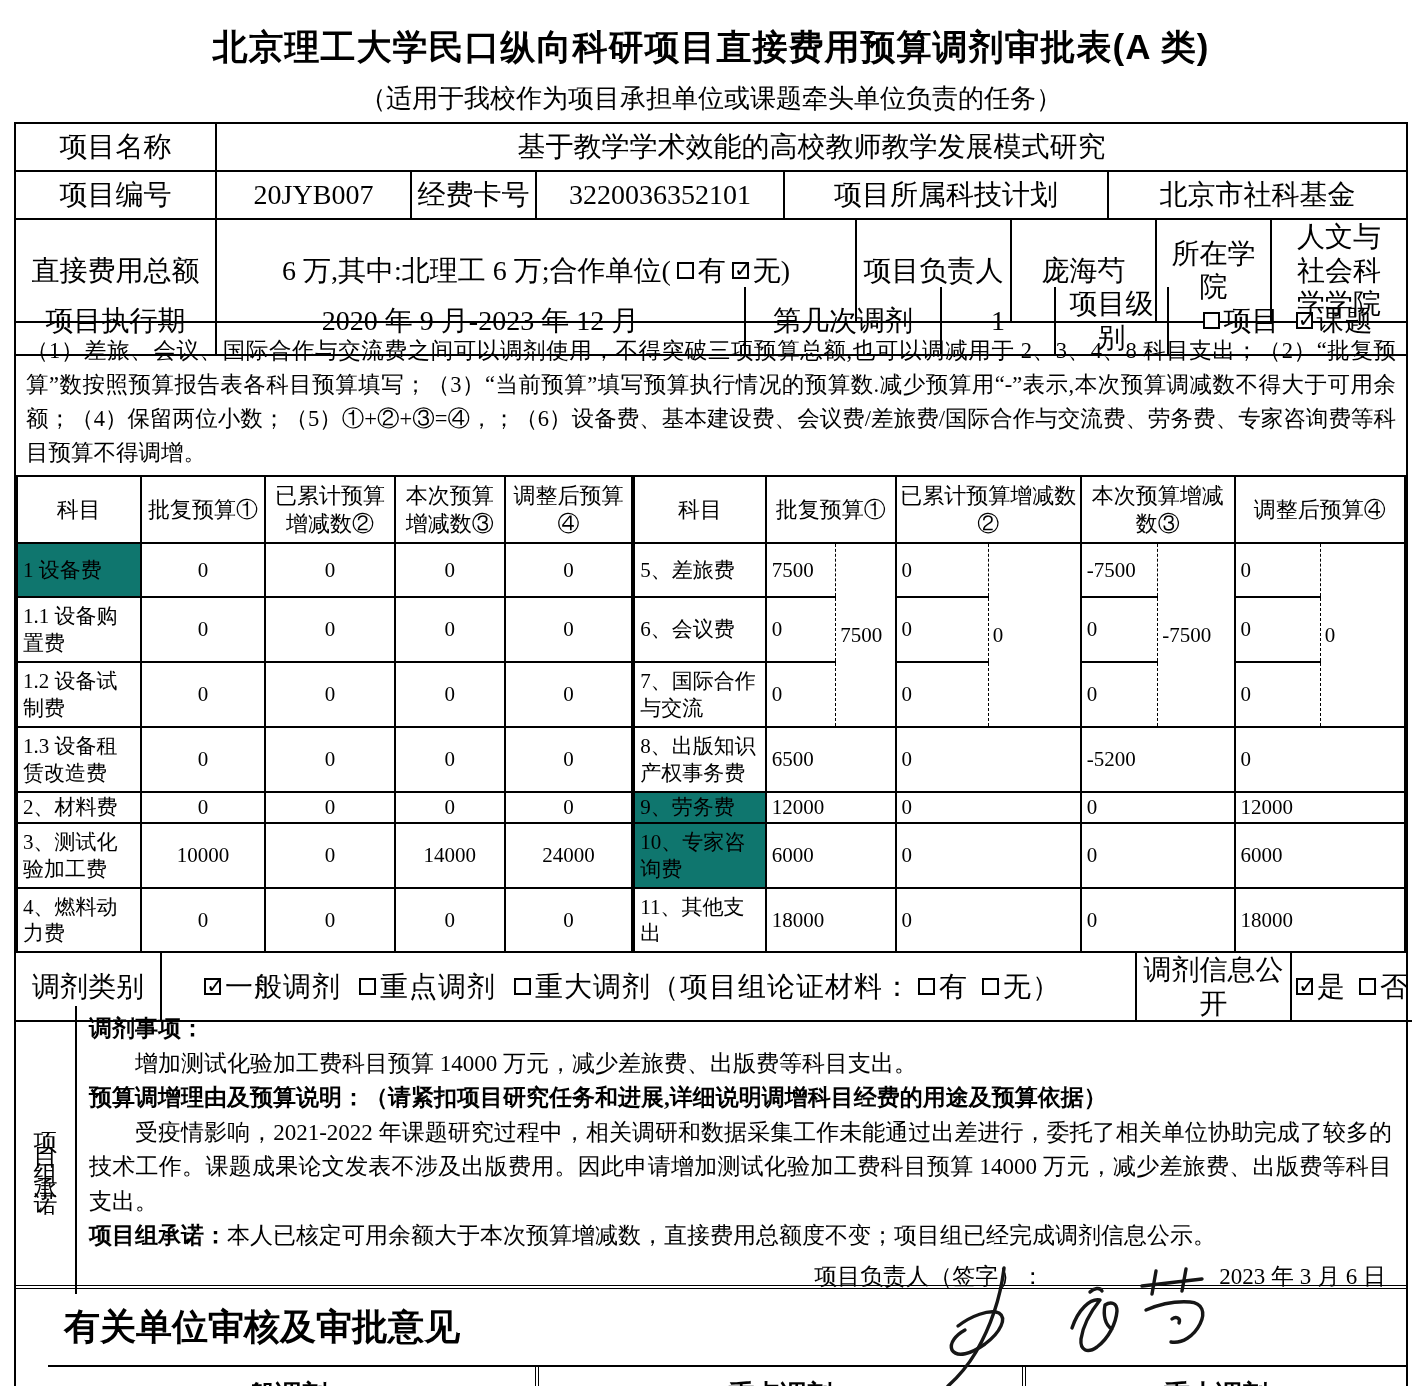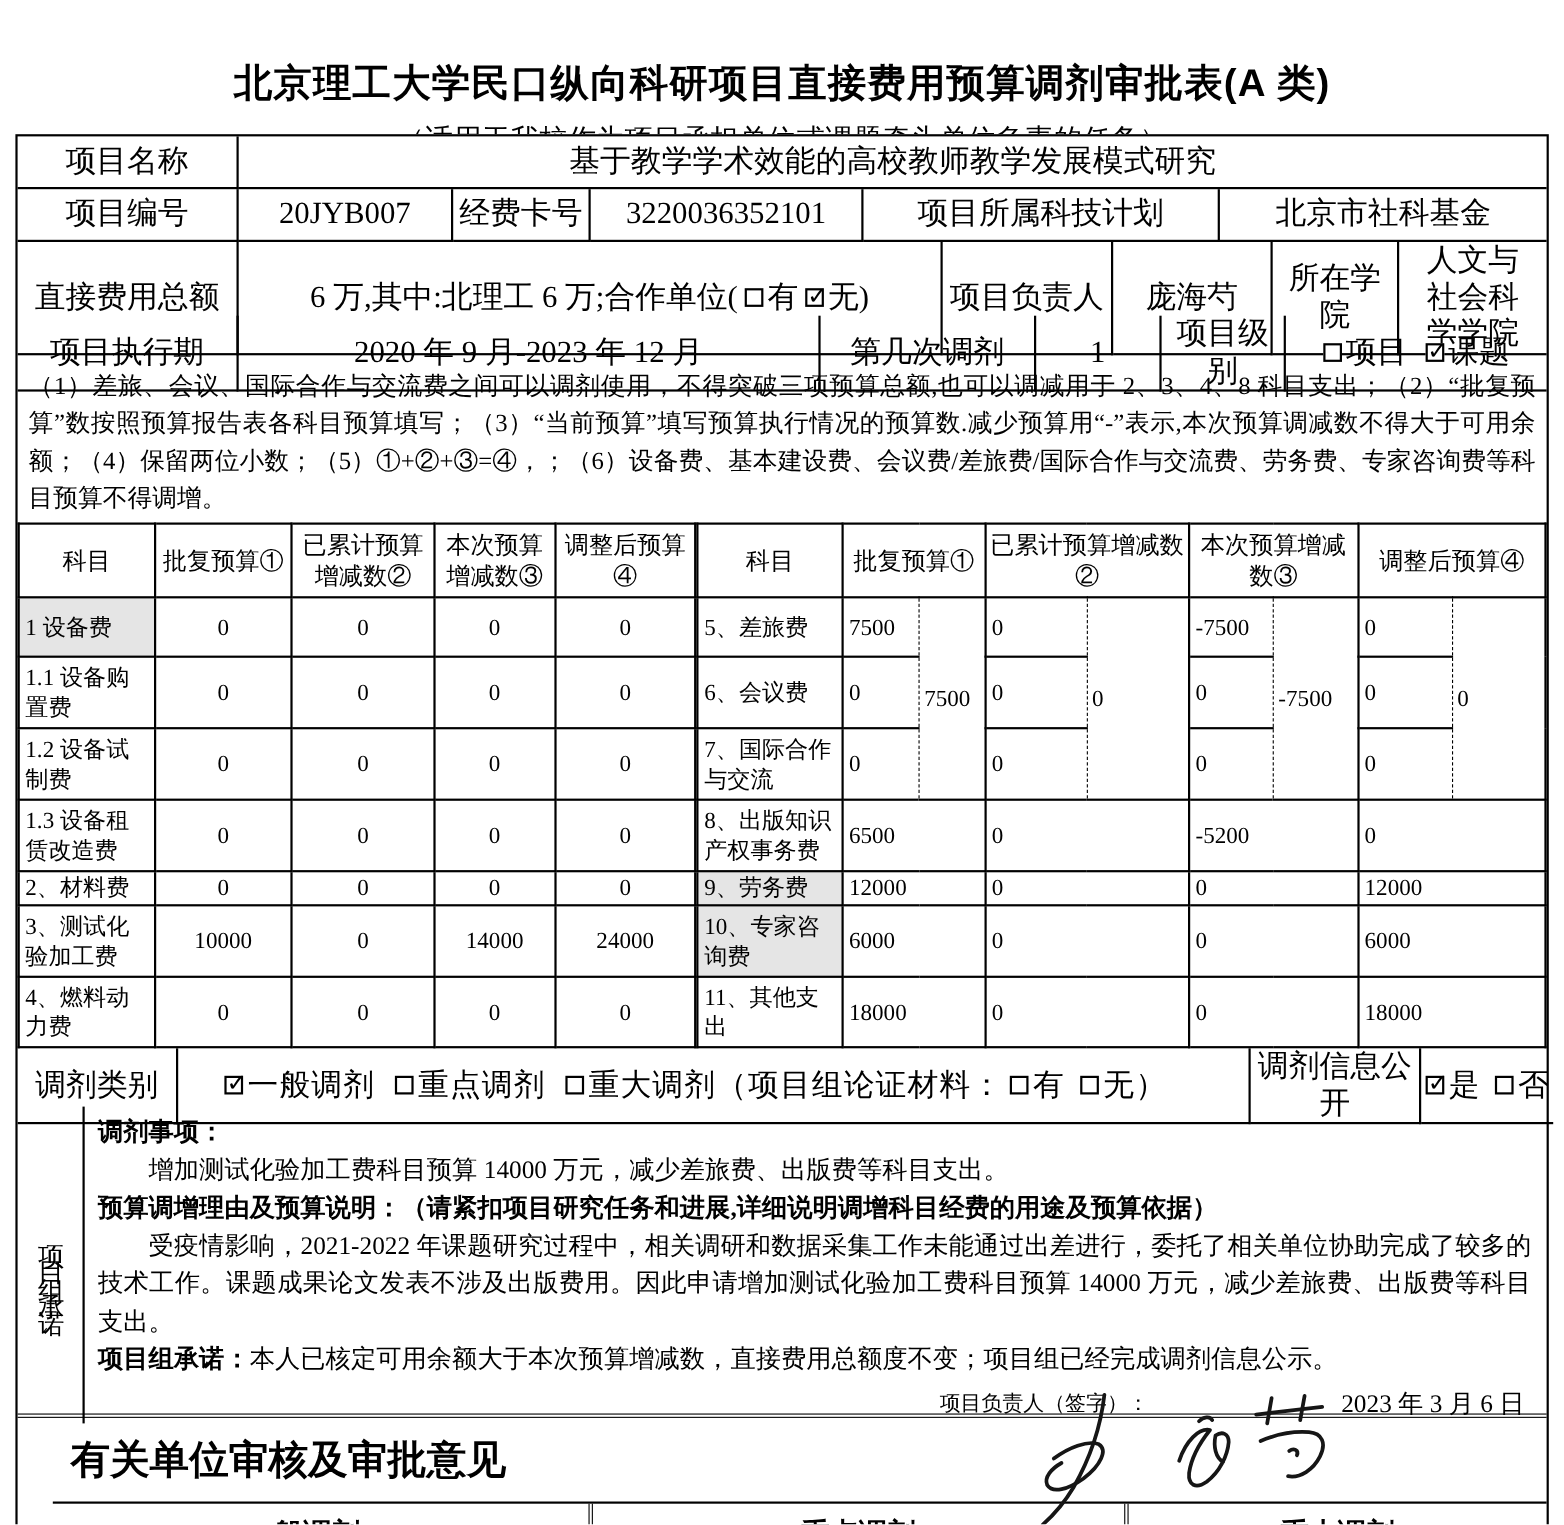--- a/index.html
+++ b/index.html
@@ -5,21 +5,21 @@
   * { margin:0; padding:0; box-sizing:border-box; }
   html,body { background:#ffffff; }
   .page {
     position:relative; width:1422px; height:1386px;
     background:#fff; color:#000; overflow:hidden;
     font-family:"Liberation Serif", serif;
   }
   .doc-title {
     padding-top:24px; text-align:center;
     font-family:"Liberation Sans", sans-serif;
-    font-size:35px; font-weight:bold; letter-spacing:1px;margin-top:28px;
+    font-size:35px; font-weight:bold; letter-spacing:1px;
   }
   .doc-subtitle {
     text-align:center; font-size:26px; margin-top:10px;
     font-family:"Liberation Serif", serif;
   }
   .form {
     position:absolute; left:14px; top:122px; width:1394px;
     border:2px solid #000; background:#fff;
   }
   
@@ -43,21 +43,21 @@
   .budget { display:flex; align-items:stretch; }
   table.bt { border-collapse:collapse; table-layout:fixed; }
   table.bt td, table.bt th {
     border:2px solid #000; font-size:21px; font-weight:normal;
     line-height:1.25; overflow:hidden;
   }
   table.bt th { font-size:22px; text-align:center; padding:2px; }
   .bt .subj { text-align:left; padding:1px 2px 1px 5px; }
   .bt .num  { text-align:center; }
   .bt-r .num { text-align:left; padding-left:5px; }
-  .shade { background:#e5e5e5; }
+  .shade { background:#0f766e; }
   .hdr { height:67px; }
   .r1{height:54px;} .r2{height:65px;} .r3{height:65px;} .r4{height:65px;}
   .r5{height:31px;} .r6{height:65px;margin-top:40px;} .r7{height:64px;}
   
   .dash-r { border-right:1.5px dashed #000 !important; }
   .dash-b { border-bottom:1.5px dashed #000 !important; }
   .mcell  { border-left:1.5px dashed #000 !important; text-align:left; padding-left:4px; font-size:21px; }
   
   .row-cat { grid-template-columns:146px 975px 155px 1fr; height:53px; }
   .row-cat .opts { justify-content:flex-start; padding-left:42px; letter-spacing:1px; }
@@ -67,21 +67,21 @@
     border-right:2px solid #000; display:flex; align-items:center; justify-content:center;
     font-size:24px;
     writing-mode:vertical-lr; text-orientation:upright; letter-spacing:0.62em;
     padding:10px 0;
   }
   .commit-body { padding:6px 14px 0 12px; font-size:23px; line-height:34.5px; }
   .commit-body .b { font-weight:bold; }
   .ind { text-indent:2em; }
   .just { text-align:justify; }
   .signrow { display:flex; justify-content:flex-end; align-items:center; margin-top:6px; }
-  .signrow .slabel { font-size:19px; }
+  .signrow .slabel { font-size:23px; }
   .signrow .sdate  { font-size:23px; margin-left:175px; margin-right:6px; }
   
   .approval { border-top:4px double #000; }
   .appr-title {
     height:78px; display:flex; align-items:center; padding-left:16px;
     font-family:"Liberation Sans", sans-serif; font-size:36px; font-weight:bold;
     border-bottom:2px solid #000;
     margin-left:32px;
   }
   .appr-cols { display:grid; grid-template-columns:519px 487px 1fr; height:60px; }

